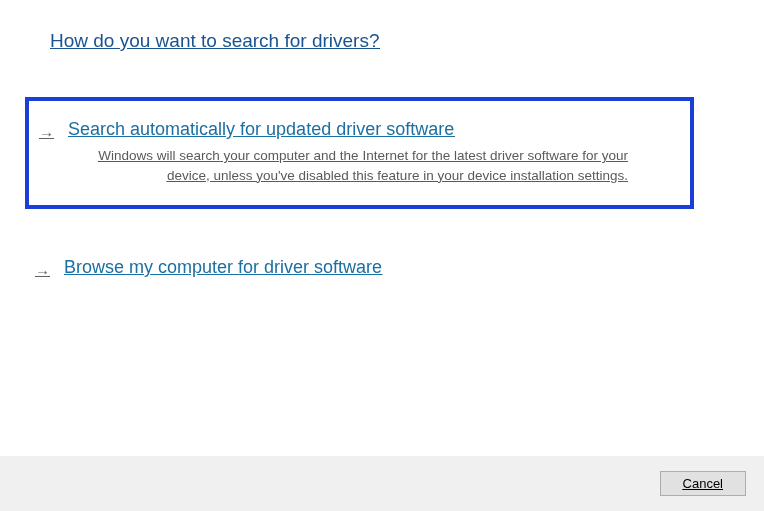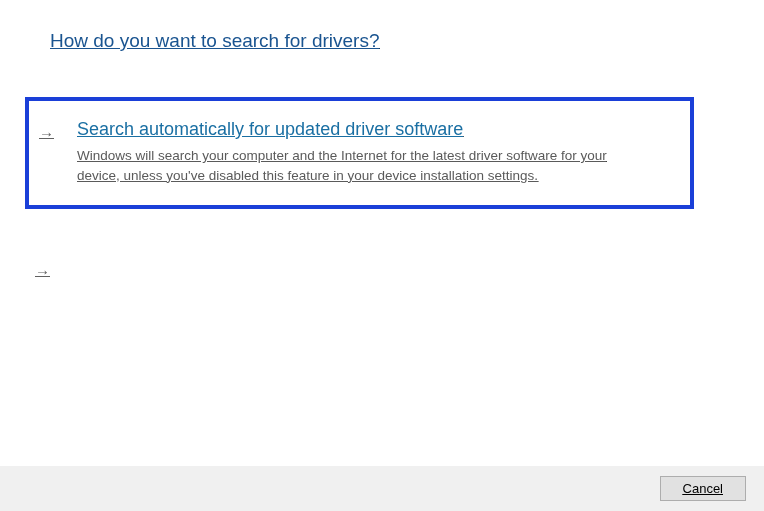--- a/index.html
+++ b/index.html
@@ -39,40 +39,40 @@
     }
     .arrow {
       color: #606060;
       font-size: 15px;
       margin-right: 14px;
       margin-top: 4px;
       flex-shrink: 0;
     }
     .option-body {
       flex: 1;
-      margin-left: 9px;
     }
     .option-title {
       font-size: 18px;
       color: #1a6fa3;
       font-weight: 400;
       margin-bottom: 6px;
     }
     .option-desc {
       font-size: 13.5px;
       color: #5a5a5a;
       line-height: 1.45;
       max-width: 560px;
+      text-align: right;
     }
     .footer {
       position: absolute;
       bottom: 0;
       left: 0;
       right: 0;
-      height: 45px;
+      height: 55px;
       background: #f0f0f0;
       display: flex;
       align-items: center;
       justify-content: flex-end;
       padding-right: 18px;
     }
     .cancel-btn {
       background: #e1e1e1;
       border: 1px solid #adadad;
       padding: 4px 22px;
@@ -92,19 +92,20 @@
     <span class="arrow">→</span>
     <div class="option-body">
       <div class="option-title">Search automatically for updated driver software</div>
       <div class="option-desc">Windows will search your computer and the Internet for the latest driver software for your device, unless you've disabled this feature in your device installation settings.</div>
     </div>
   </div>
 
   <div class="option">
     <span class="arrow">→</span>
     <div class="option-body">
+      <div class="option-title">Browse my computer for driver software</div>
     </div>
   </div>
 </div>
 
 <div class="footer">
   <button class="cancel-btn">Cancel</button>
 </div>
 
 </body></html>

